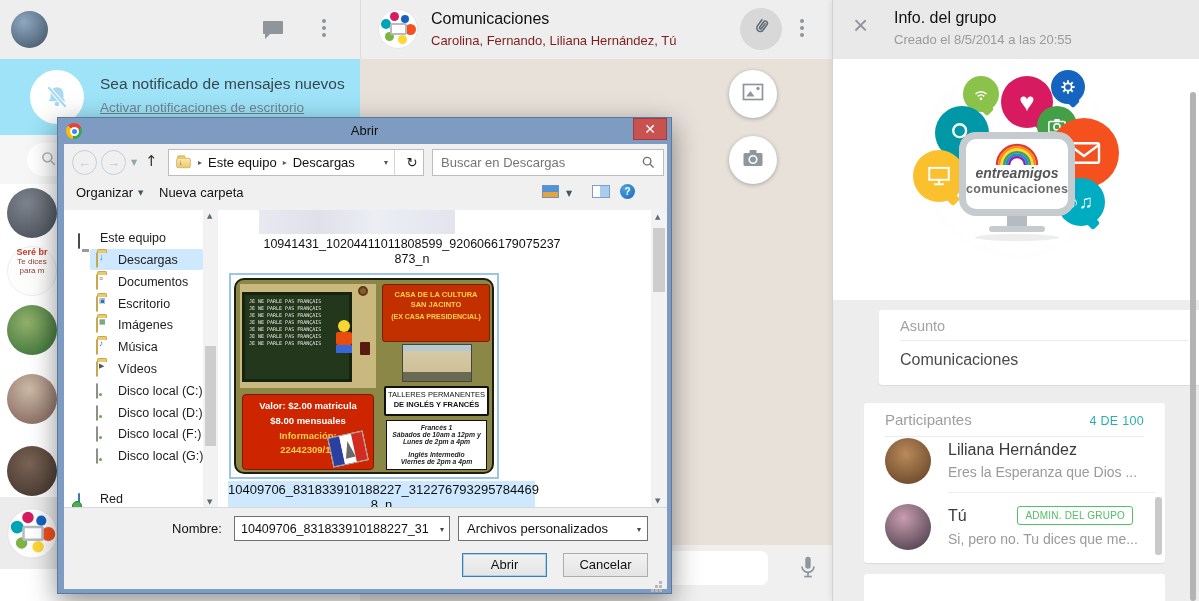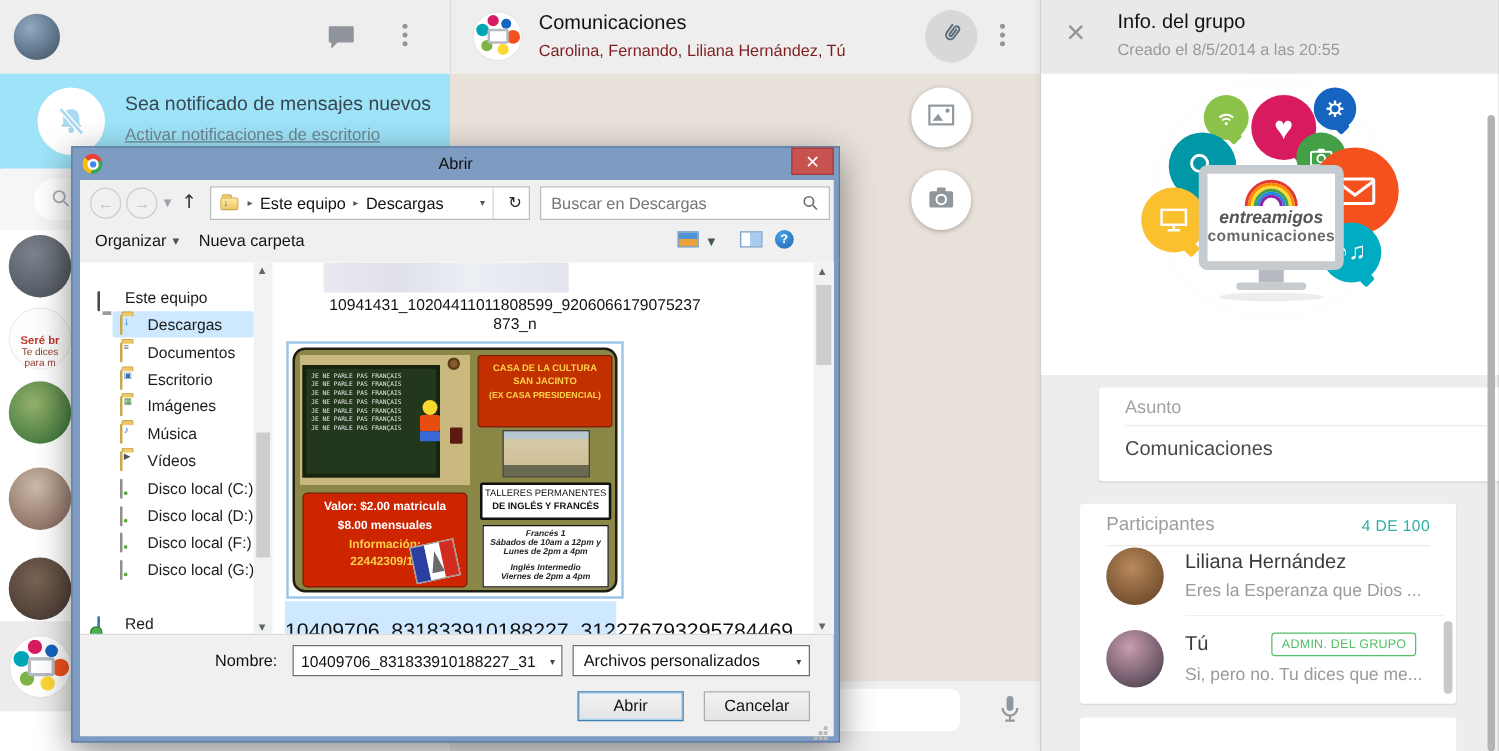--- a/index.html
+++ b/index.html
@@ -120,21 +120,21 @@
             <line x1="13.5" y1="13.5" x2="18" y2="18" stroke="#a8aeb3" stroke-width="1.8"></line>
           </svg>
       </span>
       <input style="position: absolute; left: 40px; top: 4px; width: 250px; height: 24px; border: none; outline: none; font-size: 14px;">
     </div>
   </div>
 
   <div class="chatlist">
     <div class="abs" style="left:0;top:313px;width:360px;height:72px;background:#ececec"></div>
     <div class="abs cir" style="left:7px;top:4px;width:50px;height:50px;background:radial-gradient(circle at 40% 30%,#7d838c,#474d56)"></div>
-    <div class="abs cir" style="left:7px;top:62px;width:50px;height:50px;background:#fdfdfd;border:1px solid #eee;display:flex;flex-direction:column;align-items:center;justify-content:flex-end">
+    <div class="abs cir" style="left:7px;top:62px;width:50px;height:50px;background:#fdfdfd;border:1px solid #eee;display:flex;flex-direction:column;align-items:center;justify-content:flex-start">
       <span style="font-size:9px;font-weight:bold;color:#c0392b;white-space:nowrap">Seré br</span>
       <span style="font-size:8px;color:#8e3b30;white-space:nowrap">Te dices</span>
       <span style="font-size:8px;color:#8e3b30;white-space:nowrap">para m</span>
     </div>
     <div class="abs cir" style="left:7px;top:121px;width:50px;height:50px;background:radial-gradient(circle at 40% 35%,#93b06a,#2e6b34)"></div>
     <div class="abs cir" style="left:7px;top:190px;width:50px;height:50px;background:radial-gradient(circle at 45% 30%,#cdbaa8,#7d5f55)"></div>
     <div class="abs cir" style="left:7px;top:262px;width:50px;height:50px;background:radial-gradient(circle at 45% 35%,#7a6354,#3f332c)"></div>
     <div class="abs" style="left:7px;top:324px;width:51px;height:51px">
       <div style="transform:scale(1.27);transform-origin:top left">
         <div class="mini">
@@ -231,21 +231,21 @@
             </svg>
         </div>
         <div class="bub" style="left:-6px;top:88px;width:52px;height:52px;background:#fbc02d">
           <svg width="26" height="24" viewBox="0 0 24 22">
               <rect x="3" y="3.5" width="18" height="11" fill="none" stroke="#fff" stroke-width="1.8"></rect>
               <line x1="12" y1="14.5" x2="12" y2="18" stroke="#fff" stroke-width="1.8"></line>
               <line x1="7.5" y1="18.6" x2="16.5" y2="18.6" stroke="#fff" stroke-width="1.8"></line>
             </svg>
         </div>
         <div class="bub" style="left:138px;top:116px;width:48px;height:48px;background:#00acc1;font-size:19px">♪♫</div>
-        <div class="abs" style="left:40px;top:70px;width:116px;height:84px;background:#fff;border:7px solid #c6cbd0;border-radius:7px">
+        <div class="abs" style="left:40px;top:70px;width:116px;height:84px;background:#fff;border:7px solid #c6cbd0;border-radius:17px">
           <svg class="abs" style="left:29px;top:4px" width="44" height="22" viewBox="0 0 44 22">
               <path d="M2 22A20 20 0 0 1 42 22" fill="none" stroke="#e53935" stroke-width="2.4"></path>
               <path d="M4.4 22A17.6 17.6 0 0 1 39.6 22" fill="none" stroke="#fb8c00" stroke-width="2.4"></path>
               <path d="M6.8 22A15.2 15.2 0 0 1 37.2 22" fill="none" stroke="#fdd835" stroke-width="2.4"></path>
               <path d="M9.2 22A12.8 12.8 0 0 1 34.8 22" fill="none" stroke="#43a047" stroke-width="2.4"></path>
               <path d="M11.6 22A10.4 10.4 0 0 1 32.4 22" fill="none" stroke="#1e88e5" stroke-width="2.4"></path>
               <path d="M14 22A8 8 0 0 1 30 22" fill="none" stroke="#8e24aa" stroke-width="2.4"></path>
             </svg>
           <div class="abs nw" style="left:0;top:26px;width:102px;text-align:center;font-size:14px;font-style:italic;font-weight:bold;color:#555">entreamigos</div>
           <div class="abs nw" style="left:0;top:43px;width:102px;text-align:center;font-size:12.5px;font-weight:bold;color:#6a6a6a;letter-spacing:.3px">comunicaciones</div>
@@ -442,21 +442,21 @@
               </div>
               <div class="abs" style="left:150px;top:140px;width:101px;height:50px;background:#fff;border:1px solid #111;text-align:center;padding-top:3px;font-style:italic;font-weight:bold;color:#222">
                 <div class="nw" style="font-size:6.8px">Francés 1</div>
                 <div class="nw" style="font-size:6.8px">Sábados de 10am a 12pm y</div>
                 <div class="nw" style="font-size:6.8px">Lunes de 2pm a 4pm</div>
                 <div class="nw" style="font-size:6.8px;margin-top:6px">Inglés Intermedio</div>
                 <div class="nw" style="font-size:6.8px">Viernes de 2pm a 4pm</div>
               </div>
             </div>
           </div>
-          <div class="abs" style="left:4px;top:271px;width:265px;height:31px;background:#cde8ff;text-align:center;font-size:17px;line-height:15px;color:#111;padding-top:16px">
+          <div class="abs" style="left:4px;top:271px;width:307px;height:31px;background:#cde8ff;text-align:center;font-size:13px;line-height:15px;color:#111;padding-top:1px">
             <div class="nw">10409706_831833910188227_312276793295784469</div>
             <div class="nw">8_n</div>
           </div>
         </div>
 
         <div class="abs" style="left:587px;top:0;width:16px;height:298px;background:#f2f2f2">
           <span class="sarrow glyph" style="left:4px;top:3px">▲</span>
           <span class="sthumb" style="left:2px;top:18px;width:12px;height:64px"></span>
           <span class="sarrow glyph" style="left:4px;bottom:3px">▼</span>
         </div>

